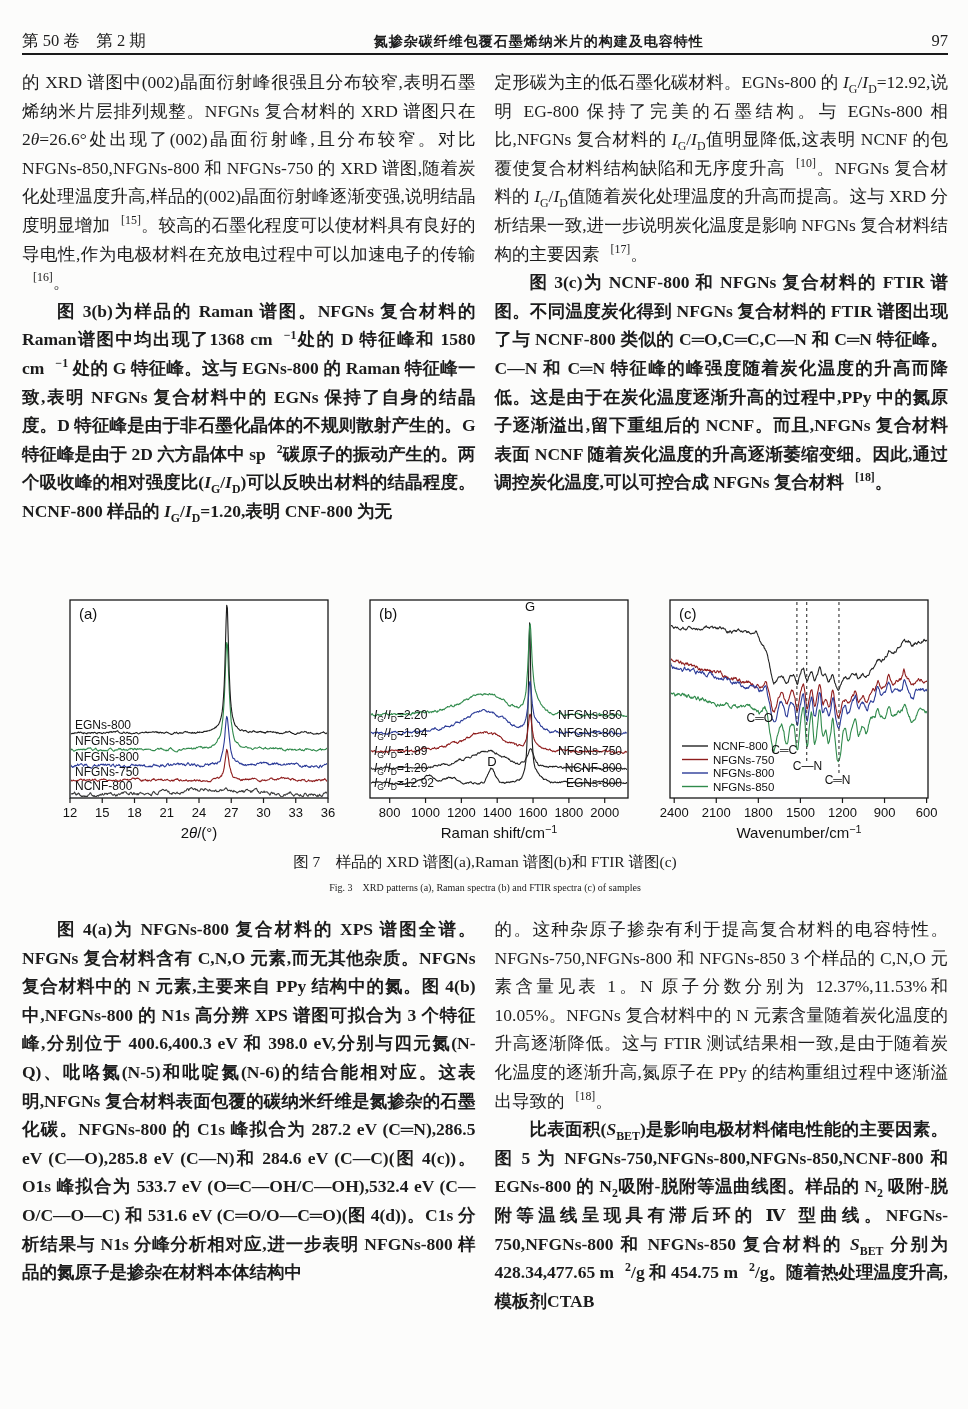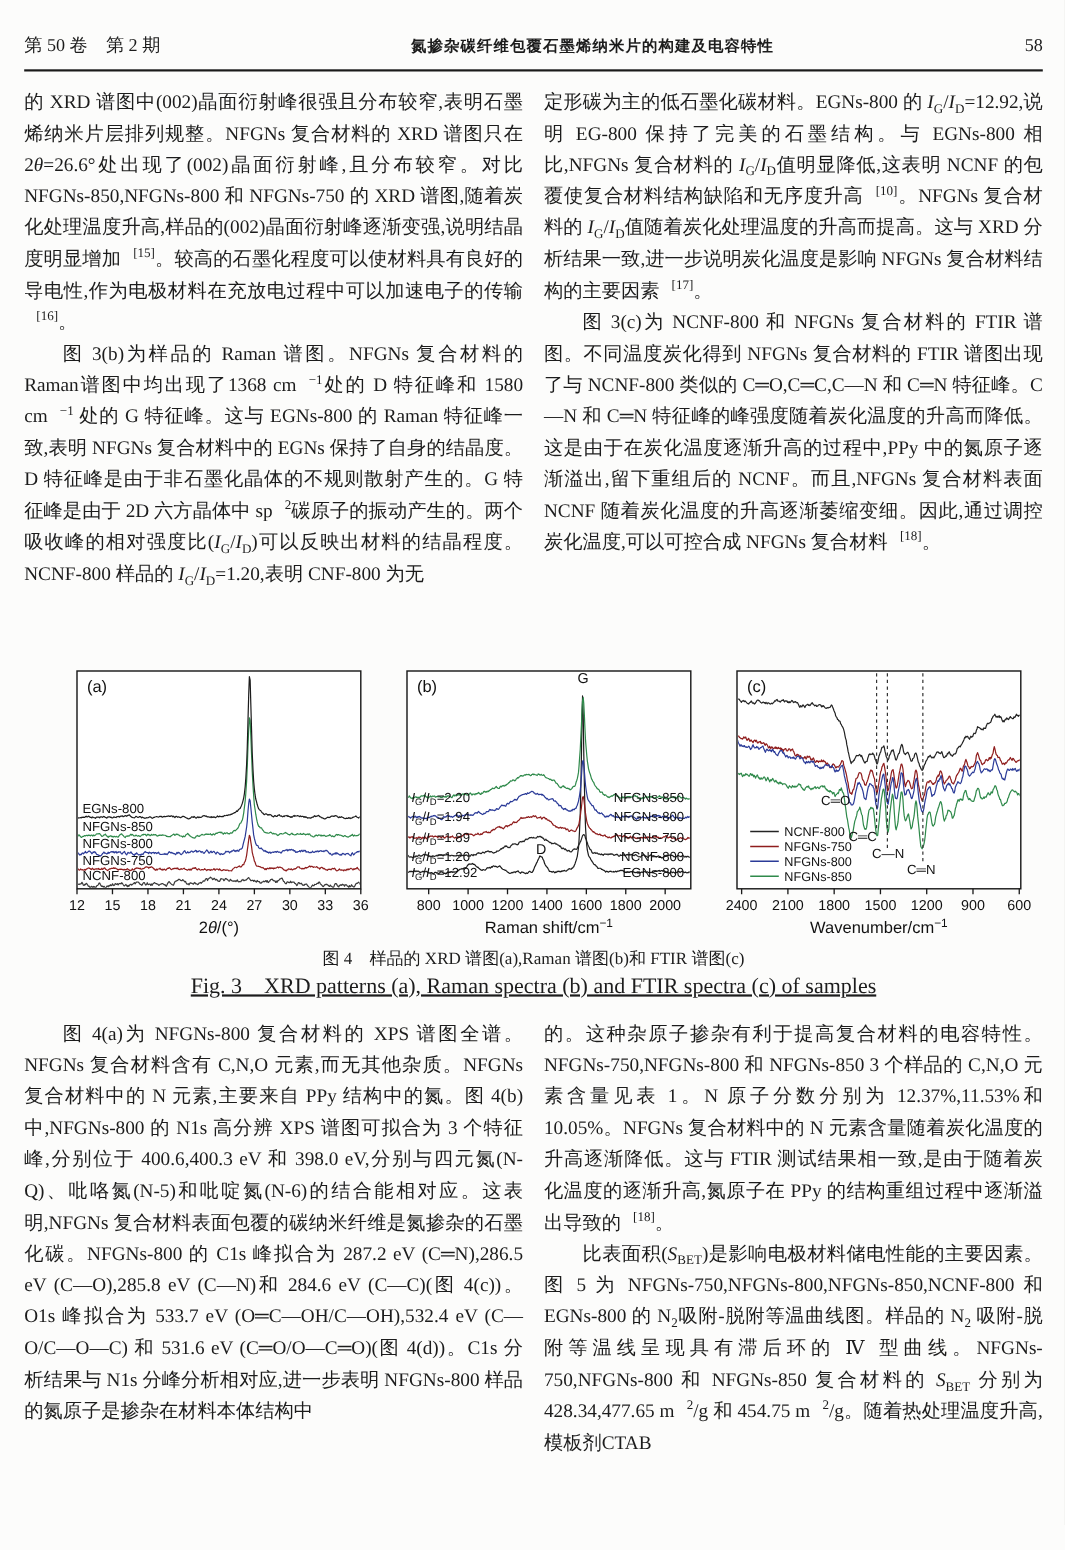--- a/index.html
+++ b/index.html
@@ -4,52 +4,52 @@
 <style>
   html,body{margin:0;padding:0;background:#e8e8e6;}
   .page{
     width:968px;height:1409px;margin:0 auto;background:#fcfcfb;
     box-sizing:border-box;padding:30px 20px 0 22px;
     font-family:"Liberation Serif","DejaVu Serif",serif;
     color:#1c1c1c;overflow:hidden;
   }
   header.phead{
     display:flex;justify-content:space-between;align-items:baseline;
-    font-size:16.5px;padding-bottom:11px;border-bottom:2.5px solid #1a1a1a;
+    font-size:16.5px;padding-bottom:1px;border-bottom:2.5px solid #1a1a1a;
   }
   .phead .ptitle{font-weight:bold;font-size:14px;letter-spacing:1px;}
   .cols{display:flex;gap:19px;margin-top:13px;}
   .col{flex:1 1 0;min-width:0;}
   .cols.top{min-height:516px;justify-content:flex-end;}
   .para{
     margin:0;font-size:17.5px;line-height:28.6px;text-align:justify;
     text-justify:inter-ideograph;word-break:break-word;
   }
-  .para.indent{text-indent:2em;}
+  .para.indent{text-indent:2em;font-weight:bold;}
   .sup{font-size:0.68em;vertical-align:super;line-height:0;padding-left:11px;}
   .sub{font-size:0.68em;vertical-align:sub;line-height:0;}
   i{font-style:italic;}
   figure.fig3{margin:10px 0 0 0;}
   .charts{display:flex;gap:16px;margin-left:32px;}
   .chart{width:284px;height:250px;}
   .chart svg{display:block;}
   figcaption{margin-top:6px;text-align:center;}
   .cap-zh{font-size:15.5px;line-height:24px;color:#1c1c1c;}
-  .cap-en{font-size:20px;line-height:27px;color:#1c1c1c;text-decoration:underline;}
+  .cap-en{font-size:10px;line-height:27px;color:#1c1c1c;}
   .cols.bottom{margin-top:14px;}
 </style>
 </head>
 <body>
 
 <div class="page">
 
   <header class="phead">
     <span>第 50 卷　第 2 期</span>
     <span class="ptitle">氮掺杂碳纤维包覆石墨烯纳米片的构建及电容特性</span>
-    <span>58</span>
+    <span>97</span>
   </header>
 
   <main>
 
     <section class="cols top">
       <div class="col">
           <p class="para">的 XRD 谱图中(002)晶面衍射峰很强且分布较窄,表明石墨烯纳米片层排列规整。NFGNs 复合材料的 XRD 谱图只在 2<i>θ</i>=26.6°处出现了(002)晶面衍射峰,且分布较窄。对比 NFGNs-850,NFGNs-800 和 NFGNs-750 的 XRD 谱图,随着炭化处理温度升高,样品的(002)晶面衍射峰逐渐变强,说明结晶度明显增加<span class="sup">[15]</span>。较高的石墨化程度可以使材料具有良好的导电性,作为电极材料在充放电过程中可以加速电子的传输<span class="sup">[16]</span>。</p>
           <p class="para indent">图 3(b)为样品的 Raman 谱图。NFGNs 复合材料的Raman谱图中均出现了1368 cm<span class="sup">−1</span>处的 D 特征峰和 1580 cm<span class="sup">−1</span> 处的 G 特征峰。这与 EGNs-800 的 Raman 特征峰一致,表明 NFGNs 复合材料中的 EGNs 保持了自身的结晶度。D 特征峰是由于非石墨化晶体的不规则散射产生的。G 特征峰是由于 2D 六方晶体中 sp<span class="sup">2</span>碳原子的振动产生的。两个吸收峰的相对强度比(<i>I</i><span class="sub">G</span>/<i>I</i><span class="sub">D</span>)可以反映出材料的结晶程度。NCNF-800 样品的 <i>I</i><span class="sub">G</span>/<i>I</i><span class="sub">D</span>=1.20,表明 CNF-800 为无</p>
         </div>
       <div class="col">
@@ -185,21 +185,21 @@
                 <text x="59" y="169.5" font-size="11.5" font-family="&quot;Liberation Sans&quot;,&quot;DejaVu Sans&quot;,sans-serif" fill="#111">NFGNs-750</text>
                 <line x1="28" y1="179" x2="54" y2="179" stroke="#2b3b98" stroke-width="1.4"></line>
                 <text x="59" y="183" font-size="11.5" font-family="&quot;Liberation Sans&quot;,&quot;DejaVu Sans&quot;,sans-serif" fill="#111">NFGNs-800</text>
                 <line x1="28" y1="192.5" x2="54" y2="192.5" stroke="#2f8a4b" stroke-width="1.4"></line>
                 <text x="59" y="196.5" font-size="11.5" font-family="&quot;Liberation Sans&quot;,&quot;DejaVu Sans&quot;,sans-serif" fill="#111">NFGNs-850</text>
               </g>
             </svg>
           </div>
       </div>
       <figcaption>
-        <div class="cap-zh">图 4　样品的 XRD 谱图(a),Raman 谱图(b)和 FTIR 谱图(c)</div>
+        <div class="cap-zh">图 7　样品的 XRD 谱图(a),Raman 谱图(b)和 FTIR 谱图(c)</div>
         <div class="cap-en">Fig. 3　XRD patterns (a), Raman spectra (b) and FTIR spectra (c) of samples</div>
       </figcaption>
     </figure>
 
     <section class="cols bottom">
       <div class="col">
           <p class="para indent">图 4(a)为 NFGNs-800 复合材料的 XPS 谱图全谱。NFGNs 复合材料含有 C,N,O 元素,而无其他杂质。NFGNs 复合材料中的 N 元素,主要来自 PPy 结构中的氮。图 4(b)中,NFGNs-800 的 N1s 高分辨 XPS 谱图可拟合为 3 个特征峰,分别位于 400.6,400.3 eV 和 398.0 eV,分别与四元氮(N-Q)、吡咯氮(N-5)和吡啶氮(N-6)的结合能相对应。这表明,NFGNs 复合材料表面包覆的碳纳米纤维是氮掺杂的石墨化碳。NFGNs-800 的 C1s 峰拟合为 287.2 eV (C═N),286.5 eV (C—O),285.8 eV (C—N)和 284.6 eV (C—C)(图 4(c))。O1s 峰拟合为 533.7 eV (O═C—OH/C—OH),532.4 eV (C—O/C—O—C) 和 531.6 eV (C═O/O—C═O)(图 4(d))。C1s 分析结果与 N1s 分峰分析相对应,进一步表明 NFGNs-800 样品的氮原子是掺杂在材料本体结构中</p>
         </div>
       <div class="col">
           <p class="para">的。这种杂原子掺杂有利于提高复合材料的电容特性。NFGNs-750,NFGNs-800 和 NFGNs-850 3 个样品的 C,N,O 元素含量见表 1。N 原子分数分别为 12.37%,11.53%和 10.05%。NFGNs 复合材料中的 N 元素含量随着炭化温度的升高逐渐降低。这与 FTIR 测试结果相一致,是由于随着炭化温度的逐渐升高,氮原子在 PPy 的结构重组过程中逐渐溢出导致的<span class="sup">[18]</span>。</p>

